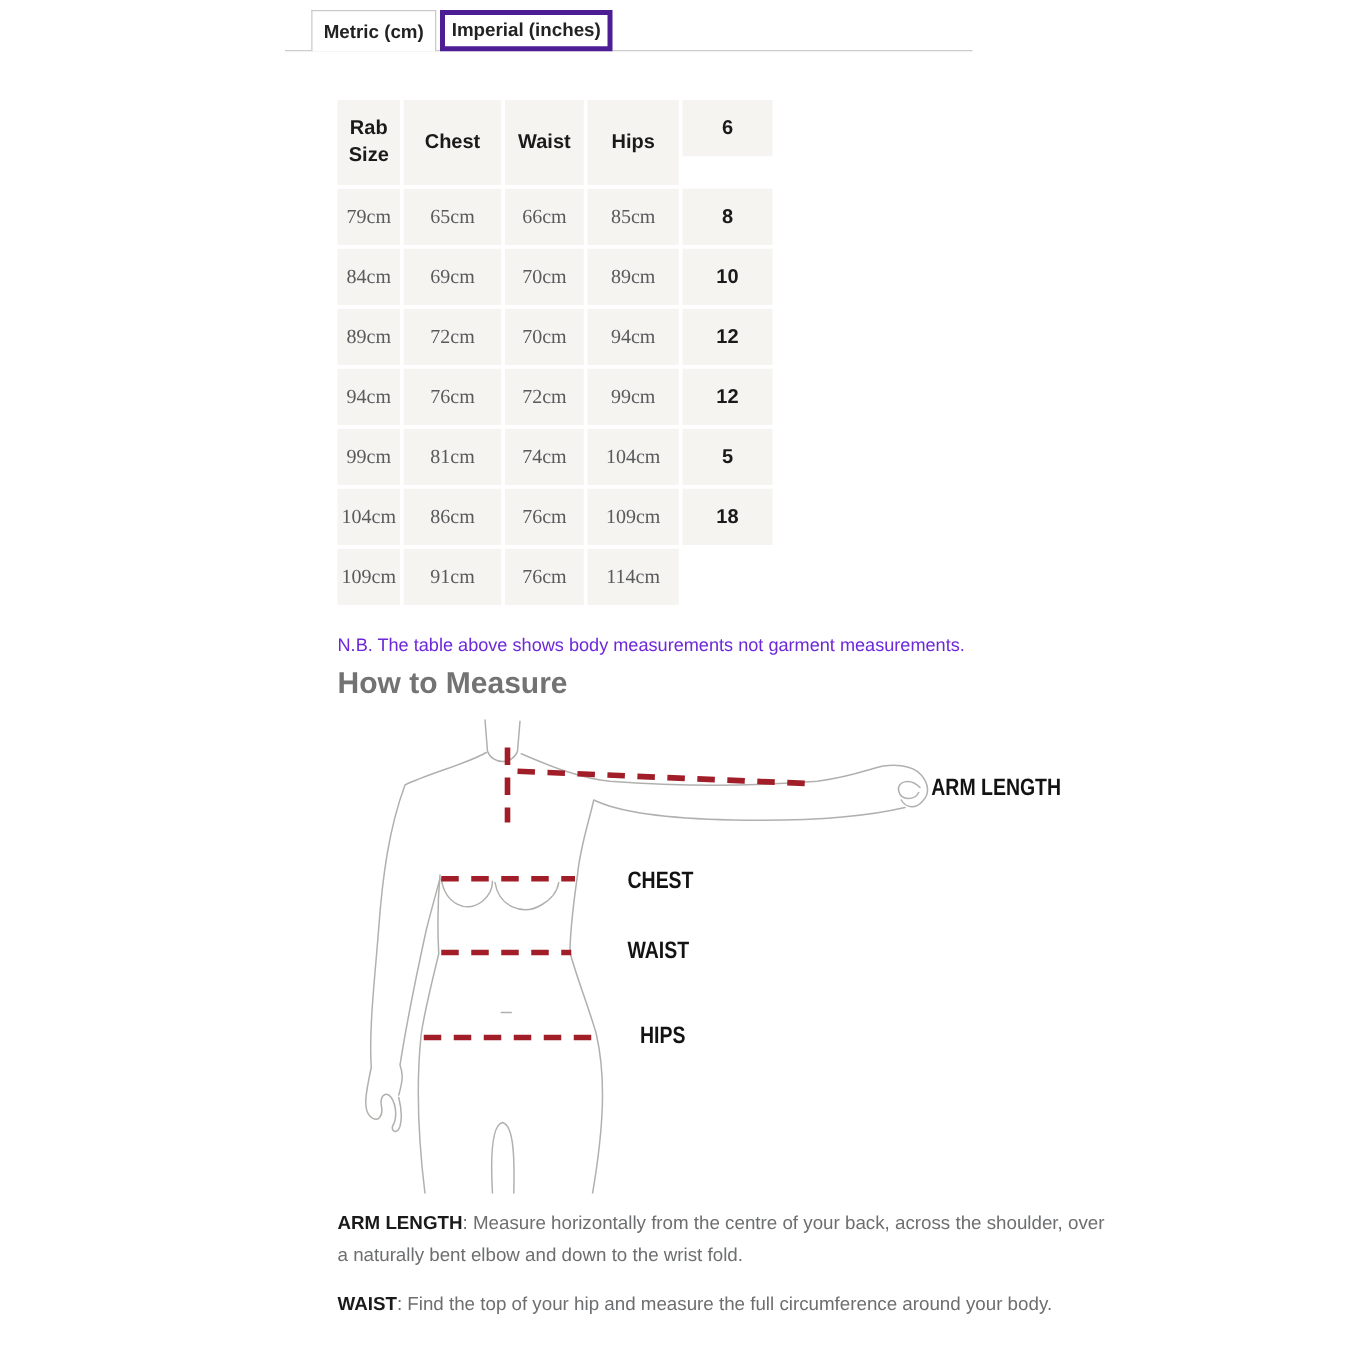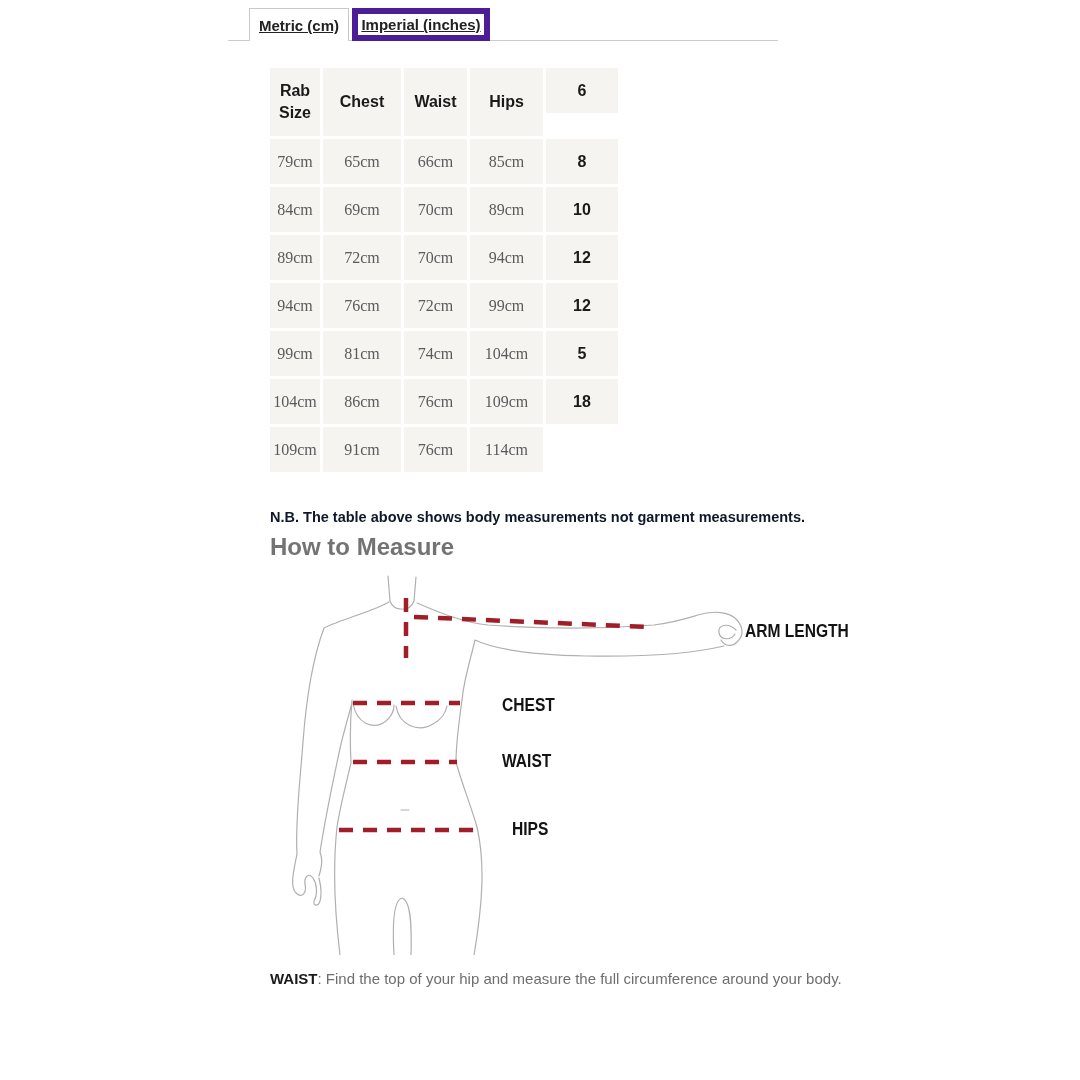--- a/index.html
+++ b/index.html
@@ -5,38 +5,38 @@
   html,body{margin:0;padding:0;background:#ffffff;}
   .page{
     position:relative;width:1080px;height:1080px;background:#ffffff;
     font-family:"Liberation Sans",sans-serif;overflow:hidden;
   }
   
   .tabbar-line{position:absolute;left:228px;top:40px;width:550px;height:1px;background:#cccccc;}
   .tab{
     position:absolute;top:8px;height:33px;box-sizing:border-box;background:#ffffff;
     display:flex;align-items:center;justify-content:center;
-    font-size:15px;font-weight:bold;color:#222222;cursor:pointer;text-decoration:underline;
+    font-size:15px;font-weight:bold;color:#222222;cursor:pointer;
   }
   .tab-active{left:249px;width:100px;border:1px solid #c9c9c9;border-bottom:none;z-index:2;}
-  .tab-inactive{left:352px;width:138px;border:6px solid #4c1d95;z-index:2;}
+  .tab-inactive{left:352px;width:138px;border:4px solid #4c1d95;z-index:2;}
   
   .size-table{
-    position:absolute;left:270px;top:68px;
+    position:absolute;left:270px;top:80px;
     display:grid;grid-template-columns:50px 78px 63px 73px 72px;gap:3px;
   }
   .cell{
     background:#f5f4f1;display:flex;align-items:center;justify-content:center;
     text-align:center;font-size:16px;
   }
   .hcell{height:68px;font-weight:bold;color:#1a1a1a;line-height:1.35;}
   .scell{height:45px;font-weight:bold;color:#1a1a1a;}
   .vcell{height:45px;color:#595a5c;font-family:Liberation Serif, serif;}
   
-  .nb{position:absolute;left:270px;top:509px;margin:0;font-size:14.5px;font-weight:bold;color:#0f172a;}
+  .nb{position:absolute;left:270px;top:509px;margin:0;font-size:14.5px;font-weight:normal;color:#6d28d9;}
   .how-heading{position:absolute;left:270px;top:533px;margin:0;font-size:24px;font-weight:bold;color:#737373;}
   
   .diagram{position:absolute;left:270px;top:570px;width:612px;height:385px;overflow:hidden;}
   .diagram svg{position:absolute;left:20px;top:0;}
   .figure-path{fill:none;stroke:#b0b0ae;stroke-width:1.2;stroke-linecap:round;stroke-linejoin:round;}
   .measure-line{fill:none;stroke:#a11e28;stroke-width:4.5;stroke-dasharray:14 10;}
   .dlabel{
     position:absolute;font-size:19px;font-weight:bold;color:#131313;white-space:nowrap;
     transform:scaleX(0.82);transform-origin:left center;letter-spacing:0;
   }
@@ -143,16 +143,17 @@
       <path class="measure-line" d="M49,260 L188,260"></path>
     </svg>
 
     <span class="dlabel dlabel-armlength">ARM LENGTH</span>
     <span class="dlabel dlabel-chest">CHEST</span>
     <span class="dlabel dlabel-waist">WAIST</span>
     <span class="dlabel dlabel-hips">HIPS</span>
   </div>
 
   <div class="instructions">
+    <p><b>ARM LENGTH</b><span>: Measure horizontally from the centre of your back, across the shoulder, over a naturally bent elbow and down to the wrist fold.</span></p>
     <p><b>WAIST</b><span>: Find the top of your hip and measure the full circumference around your body.</span></p>
   </div>
 
 </div>
 
 </body></html>

